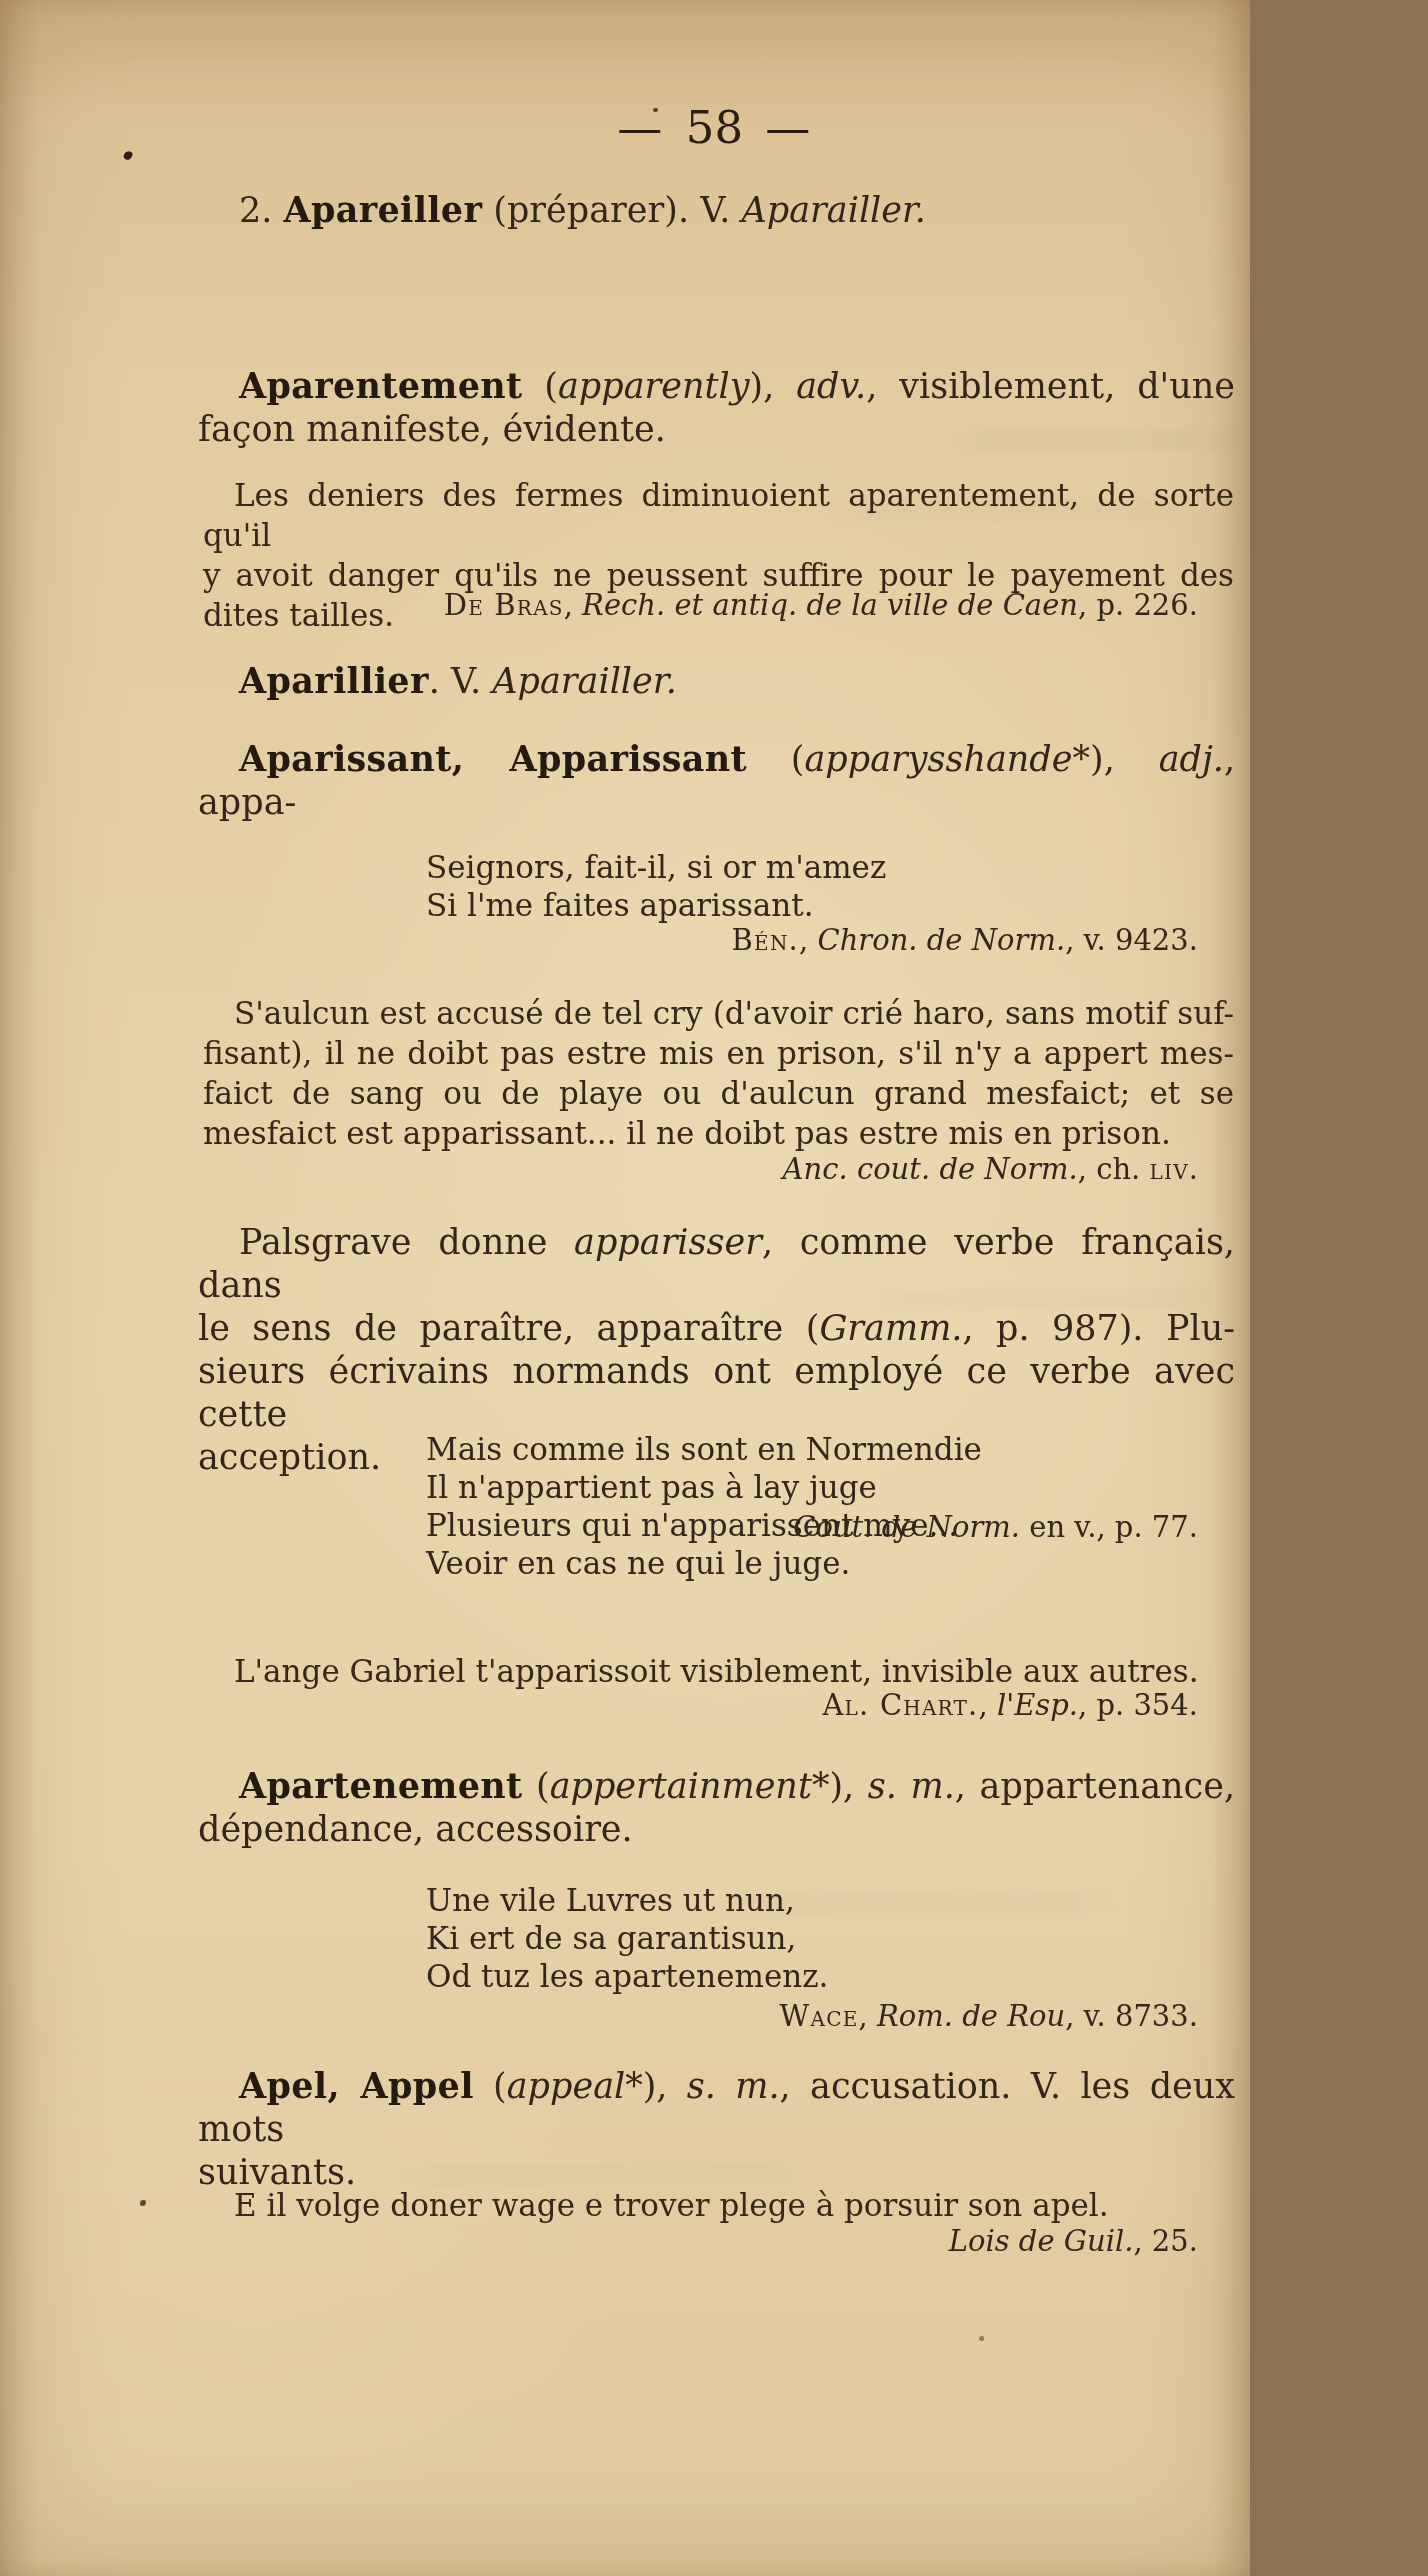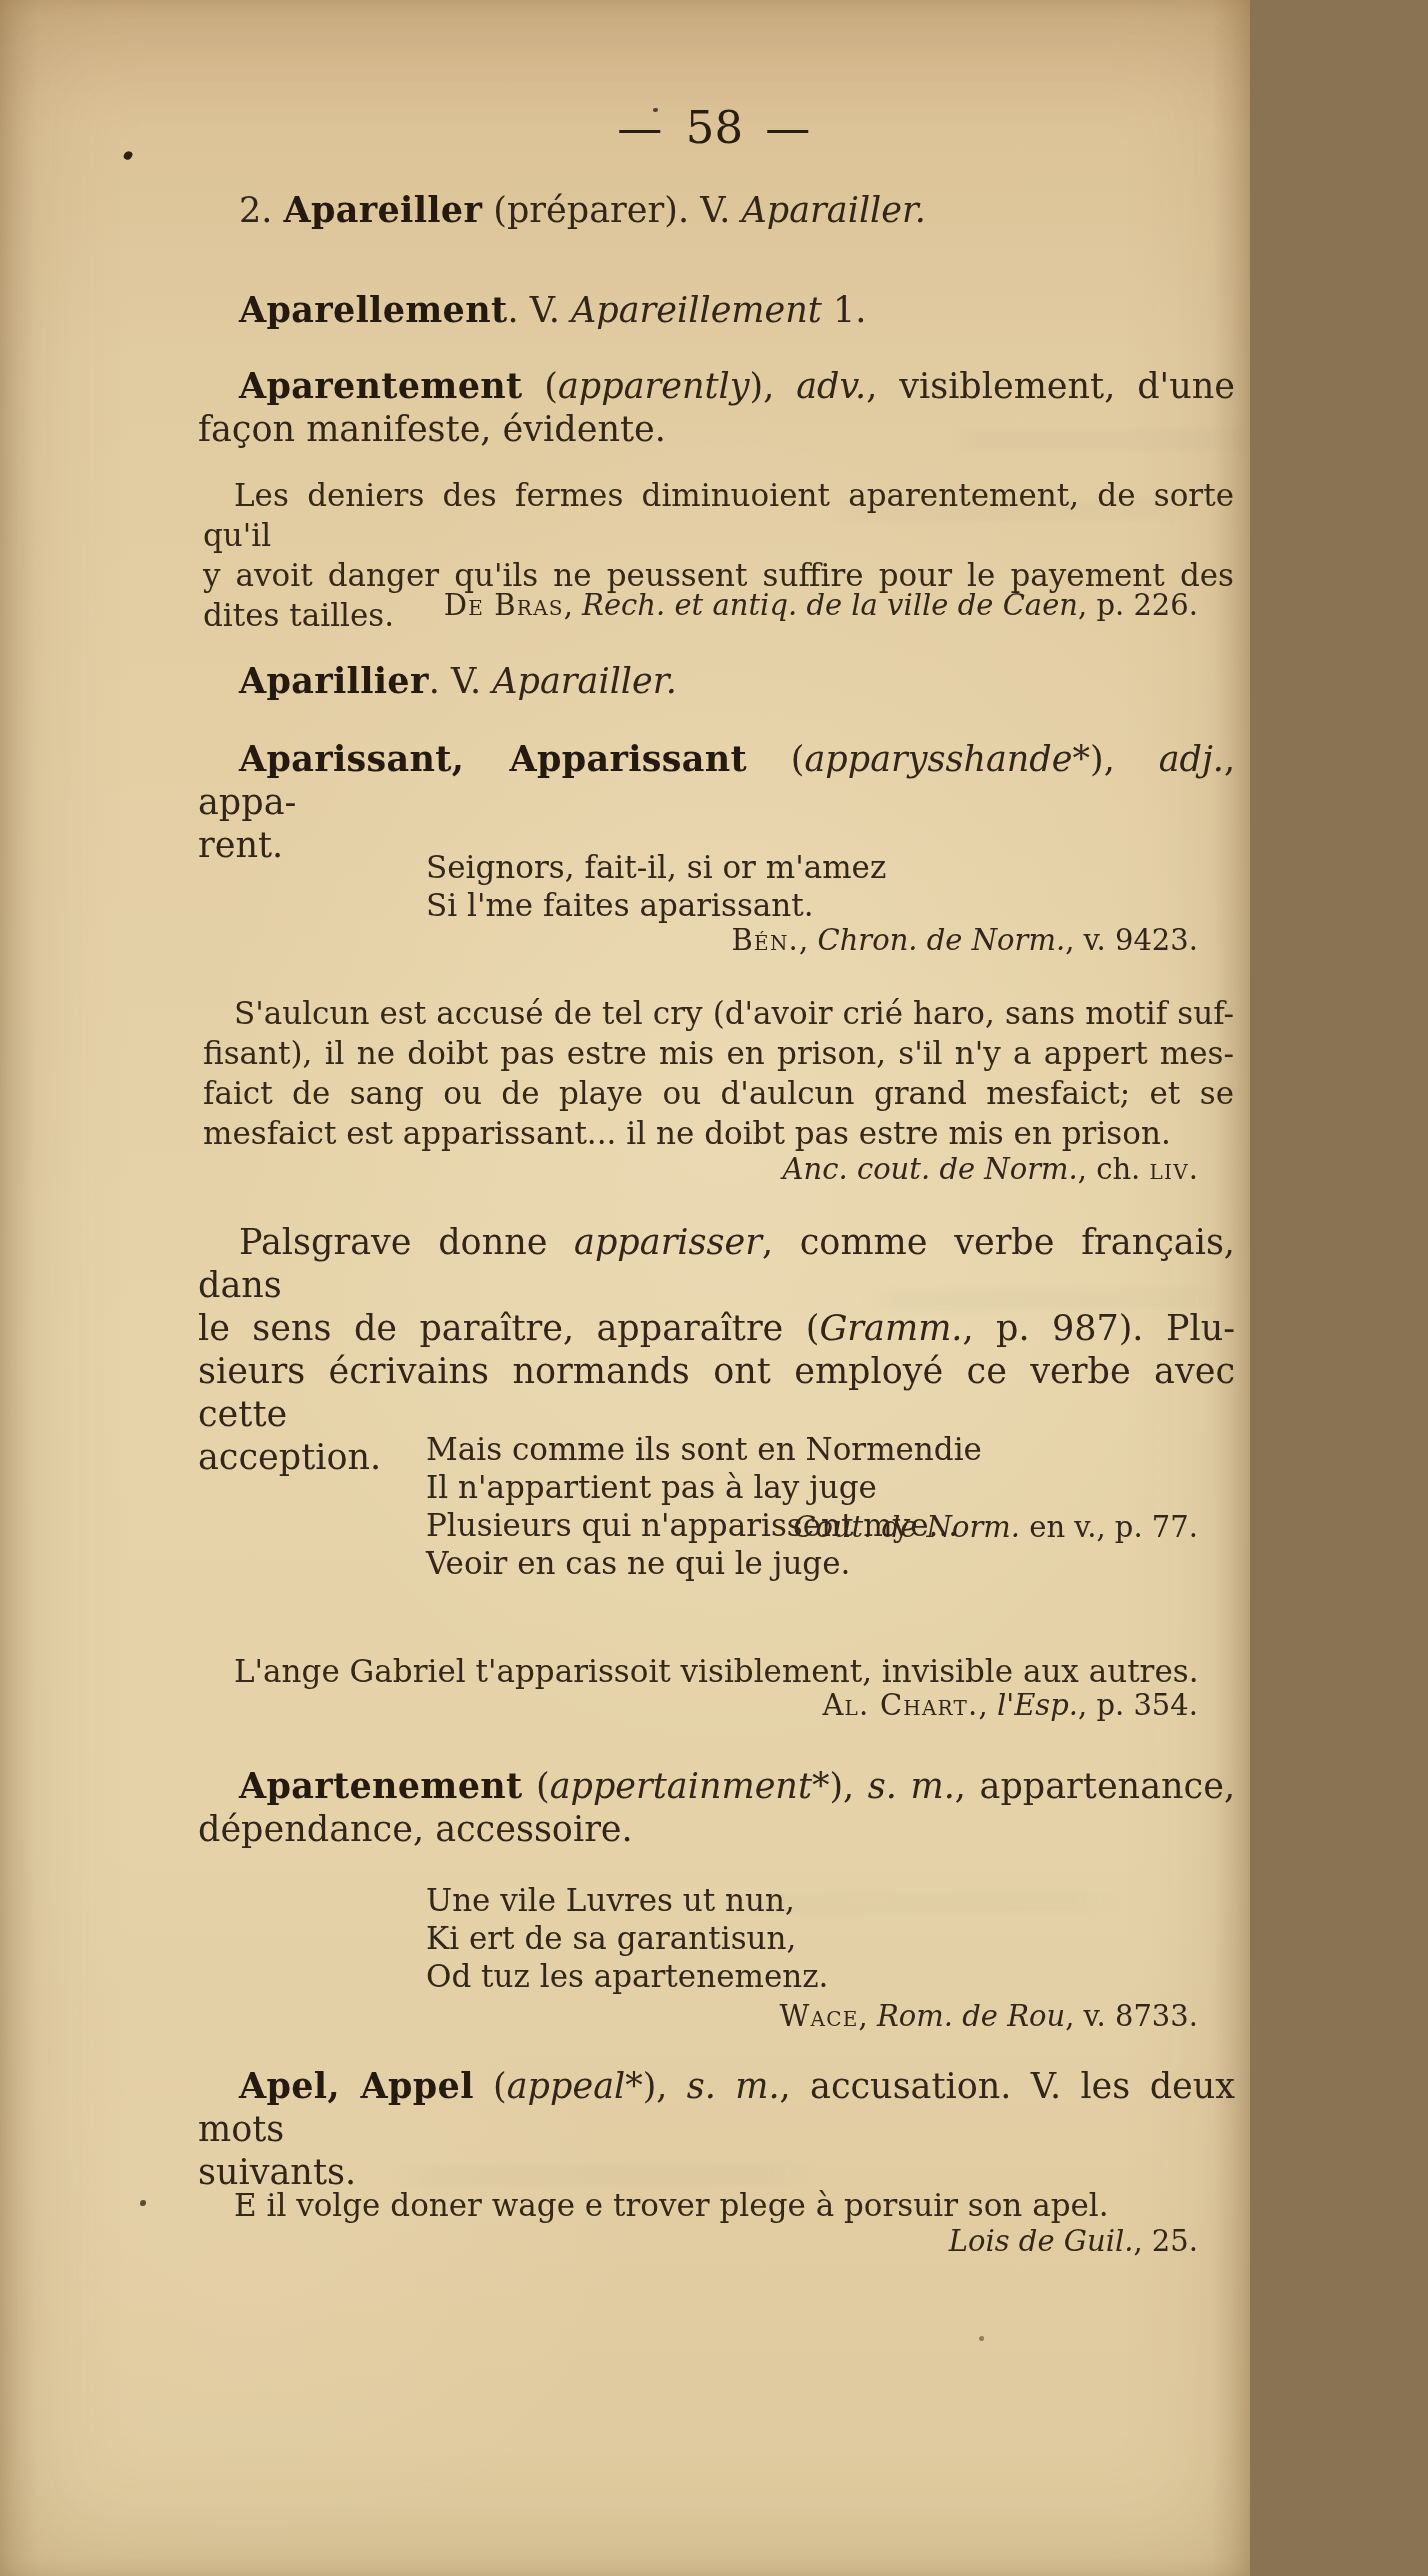--- a/index.html
+++ b/index.html
@@ -63,23 +63,20 @@
   <div class="ghost g5"></div>
 
   <div class="block pageno">
     <span class="dash">—</span><span>58</span><span class="dash">—</span>
   </div>
 
   <div class="block entry indent50" style="top:188px;">
       <div class="line last"><span class="s-n">2. </span><span class="s-b">Apareiller</span><span class="s-n"> (préparer). V. </span><span class="s-i">Aparailler.</span></div>
     </div>
 
-  <div class="block entry indent50" style="top:288px;">
-      <div class="line last"><span class="s-b">Aparellement</span><span class="s-n">. V. </span><span class="s-i">Apareillement</span><span class="s-n"> 1.</span></div>
-    </div>
 
   <div class="block entry indent50 just" style="top:364px;">
       <div class="line"><span class="s-b">Aparentement</span><span class="s-n"> (</span><span class="s-i">apparently</span><span class="s-n">), </span><span class="s-i">adv.</span><span class="s-n">, visiblement, d'une</span></div>
       <div class="line last"><span class="s-n">façon manifeste, évidente.</span></div>
     </div>
 
   <div class="block cit indent38 just" style="top:475px;">
       <div class="line"><span class="s-n">Les deniers des fermes diminuoient aparentement, de sorte qu'il</span></div>
       <div class="line"><span class="s-n">y avoit danger qu'ils ne peussent suffire pour le payement des</span></div>
       <div class="line last"><span class="s-n">dites tailles.</span></div>
@@ -88,21 +85,20 @@
   <div class="block attr" style="top:587px;">
       <div class="line last"><span class="s-sc">De Bras</span><span class="s-n">, </span><span class="s-i">Rech. et antiq. de la ville de Caen</span><span class="s-n">, p. 226.</span></div>
     </div>
 
   <div class="block entry indent50" style="top:659px;">
       <div class="line last"><span class="s-b">Aparillier</span><span class="s-n">. V. </span><span class="s-i">Aparailler.</span></div>
     </div>
 
   <div class="block entry indent50 just" style="top:737px;">
       <div class="line"><span class="s-b">Aparissant, Apparissant</span><span class="s-n"> (</span><span class="s-i">apparysshande*</span><span class="s-n">), </span><span class="s-i">adj.</span><span class="s-n">, appa-</span></div>
-      <div class="line last"><span class="s-n">rent.</span></div>
     </div>
 
   <div class="block verse" style="top:848px;">
       <div class="line"><span class="s-n">Seignors, fait-il, si or m'amez</span></div>
       <div class="line last"><span class="s-n">Si l'me faites aparissant.</span></div>
     </div>
 
   <div class="block attr" style="top:922px;">
       <div class="line last"><span class="s-sc">Bén.</span><span class="s-n">, </span><span class="s-i">Chron. de Norm.</span><span class="s-n">, v. 9423.</span></div>
     </div>

